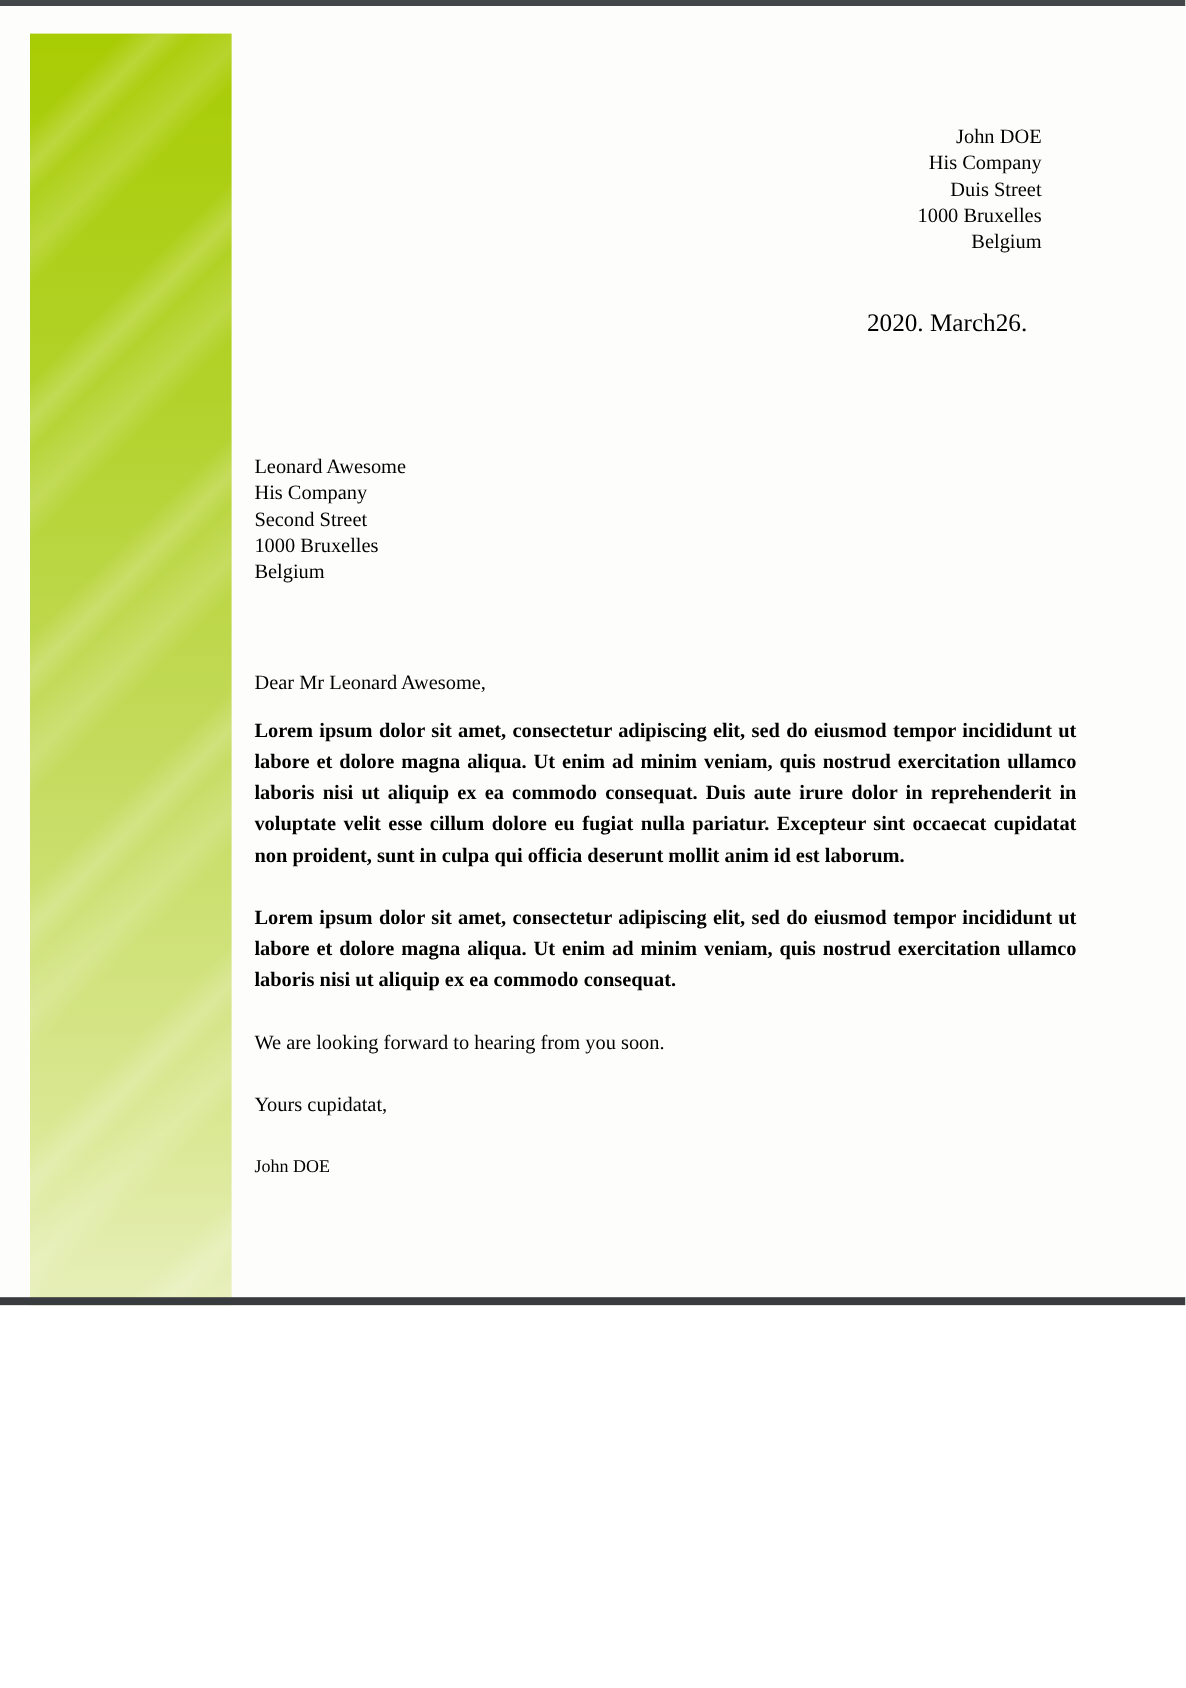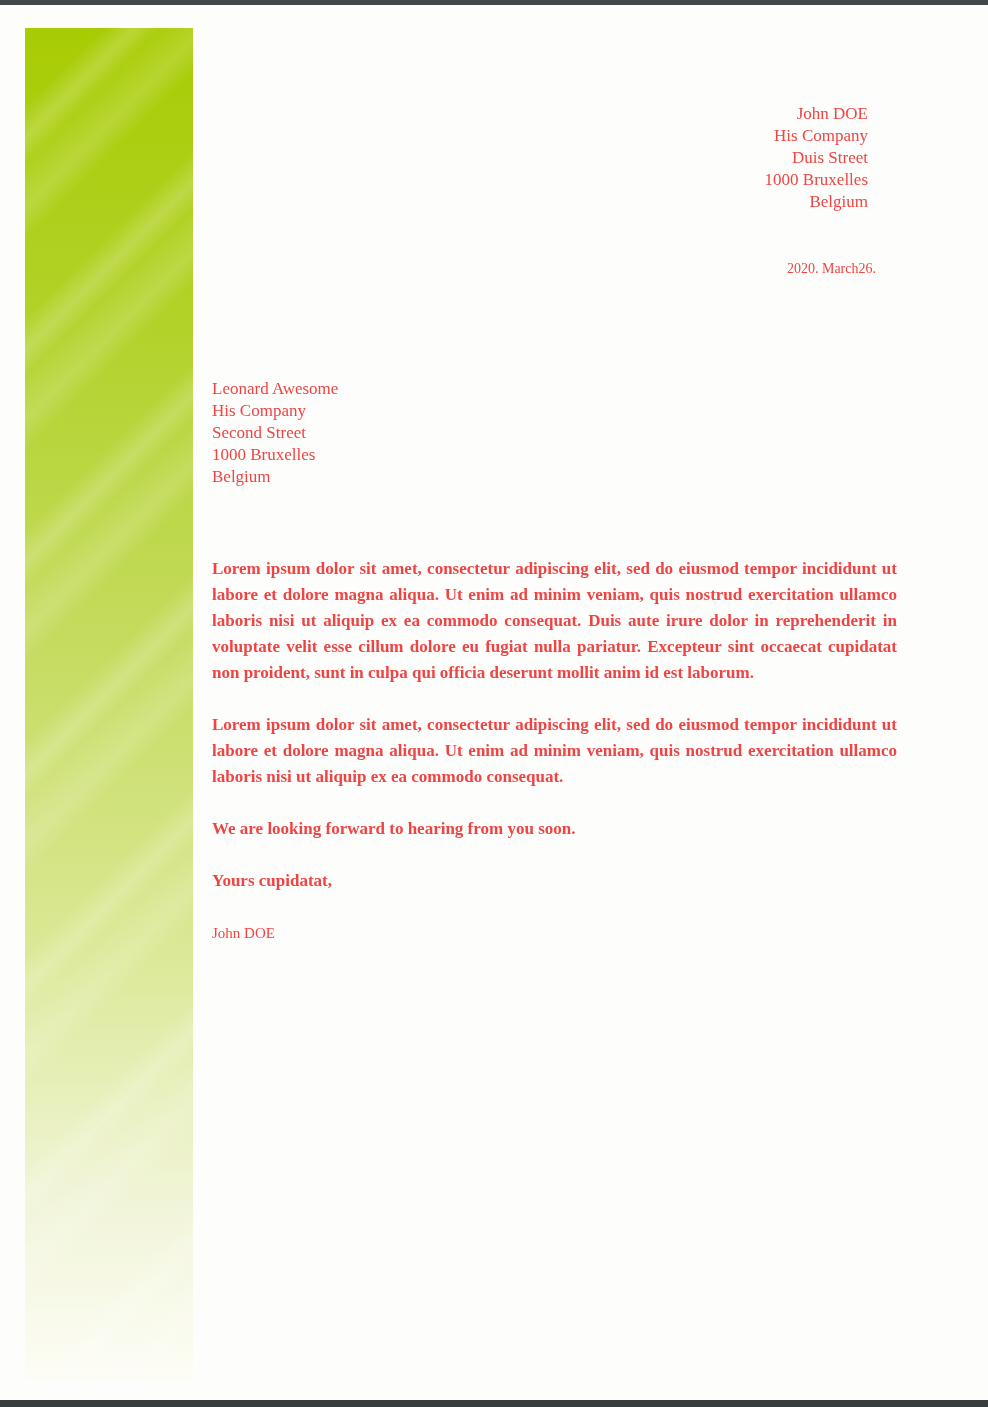--- a/index.html
+++ b/index.html
@@ -2,24 +2,24 @@
 <html><head>
 <meta charset="utf-8">
 <style>
   * { margin: 0; padding: 0; box-sizing: border-box; }
   html, body { background: #ffffff; }
   body { font-family: "Liberation Serif", serif; }
 
   .page {
     position: relative;
     width: 988px;
-    height: 1407px;
+    height: 1088px;
     background: #fdfefb;
     overflow: hidden;
-    color: #ef4444;
+    color: #000000;
   }
 
   .edge {
     position: absolute;
     left: 0;
     width: 100%;
     background: #43474a;
   }
   .edge.top { top: 0; height: 5px; }
   .edge.bottom { bottom: 0; height: 7px; background: #383c3f; }
@@ -52,23 +52,23 @@
     top: 103px;
     right: 120px;
     text-align: right;
     font-size: 17px;
     line-height: 22px;
   }
 
   .date {
     position: absolute;
     top: 258px;
-    right: 112px;
+    right: 132px;
     text-align: center;
-    font-size: 14px;
+    font-size: 21px;
     line-height: 22px;
   }
 
   .recipient {
     position: absolute;
     top: 378px;
     left: 212px;
     text-align: left;
     font-size: 17px;
     line-height: 22px;
@@ -79,21 +79,21 @@
     top: 556px;
     left: 212px;
     width: 685px;
     font-size: 17px;
     line-height: 26px;
   }
 
   .content p { margin: 0 0 26px 0; }
   .content p.salutation { margin-bottom: 14px; }
   .content p.para { text-align: justify; font-weight: bold; }
-  .content p.single { text-align: left; font-weight: bold; }
+  .content p.single { text-align: left; }
   .content p.signature {
     font-size: 15px;
     margin-bottom: 0;
   }
 </style>
 </head>
 <body>
 
 <div class="page">
 
@@ -113,20 +113,21 @@
 
   <div class="recipient">
     <div>Leonard Awesome</div>
     <div>His Company</div>
     <div>Second Street</div>
     <div>1000 Bruxelles</div>
     <div>Belgium</div>
   </div>
 
   <div class="content">
+    <p class="salutation">Dear Mr Leonard Awesome,</p>
     <p class="para">Lorem ipsum dolor sit amet, consectetur adipiscing elit, sed do eiusmod tempor incididunt ut labore et dolore magna aliqua. Ut enim ad minim veniam, quis nostrud exercitation ullamco laboris nisi ut aliquip ex ea commodo consequat. Duis aute irure dolor in reprehenderit in voluptate velit esse cillum dolore eu fugiat nulla pariatur. Excepteur sint occaecat cupidatat non proident, sunt in culpa qui officia deserunt mollit anim id est laborum.</p>
     <p class="para">Lorem ipsum dolor sit amet, consectetur adipiscing elit, sed do eiusmod tempor incididunt ut labore et dolore magna aliqua. Ut enim ad minim veniam, quis nostrud exercitation ullamco laboris nisi ut aliquip ex ea commodo consequat.</p>
     <p class="single">We are looking forward to hearing from you soon.</p>
     <p class="single">Yours cupidatat,</p>
     <p class="signature">John DOE</p>
   </div>
 
   <div class="edge bottom"></div>
 
 </div>

